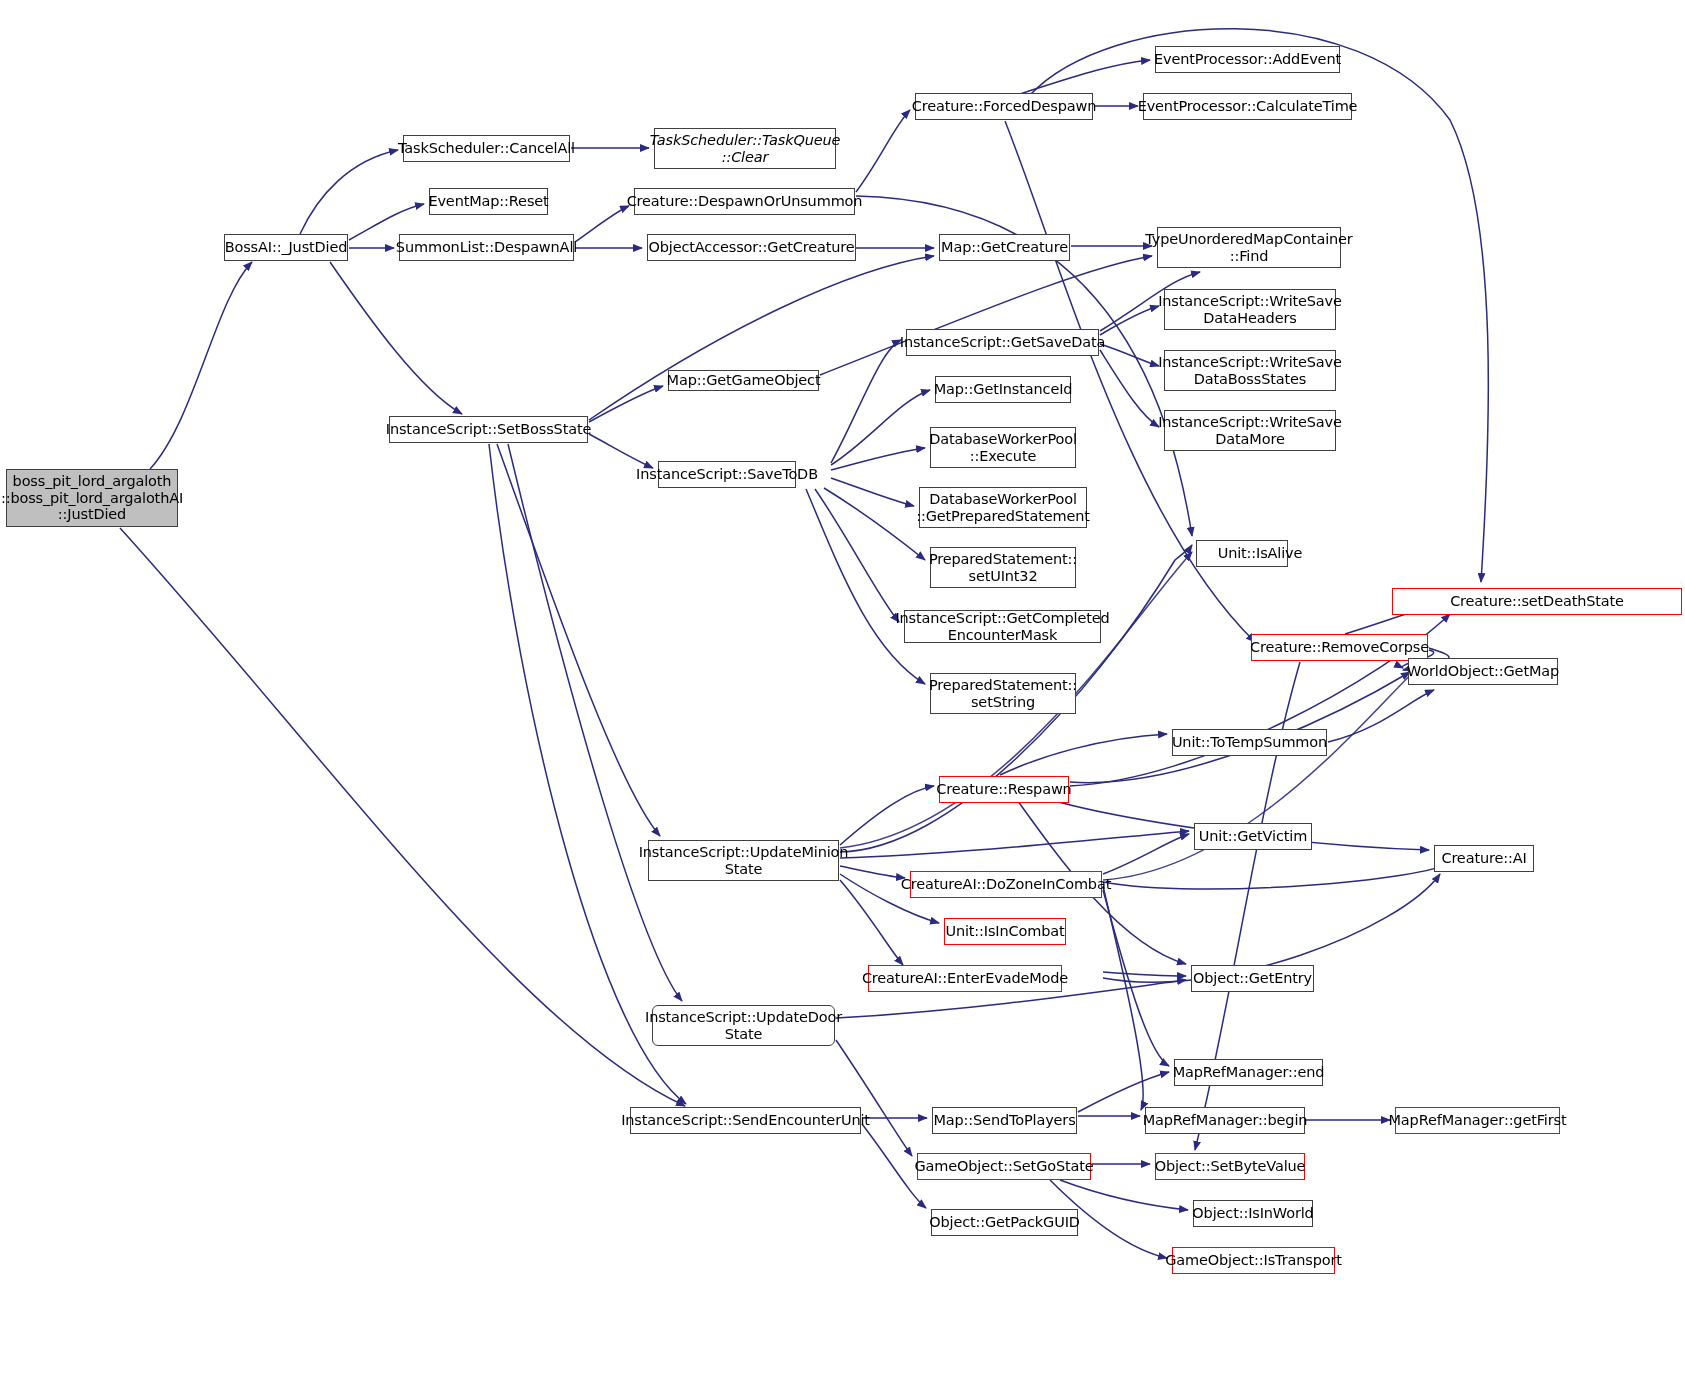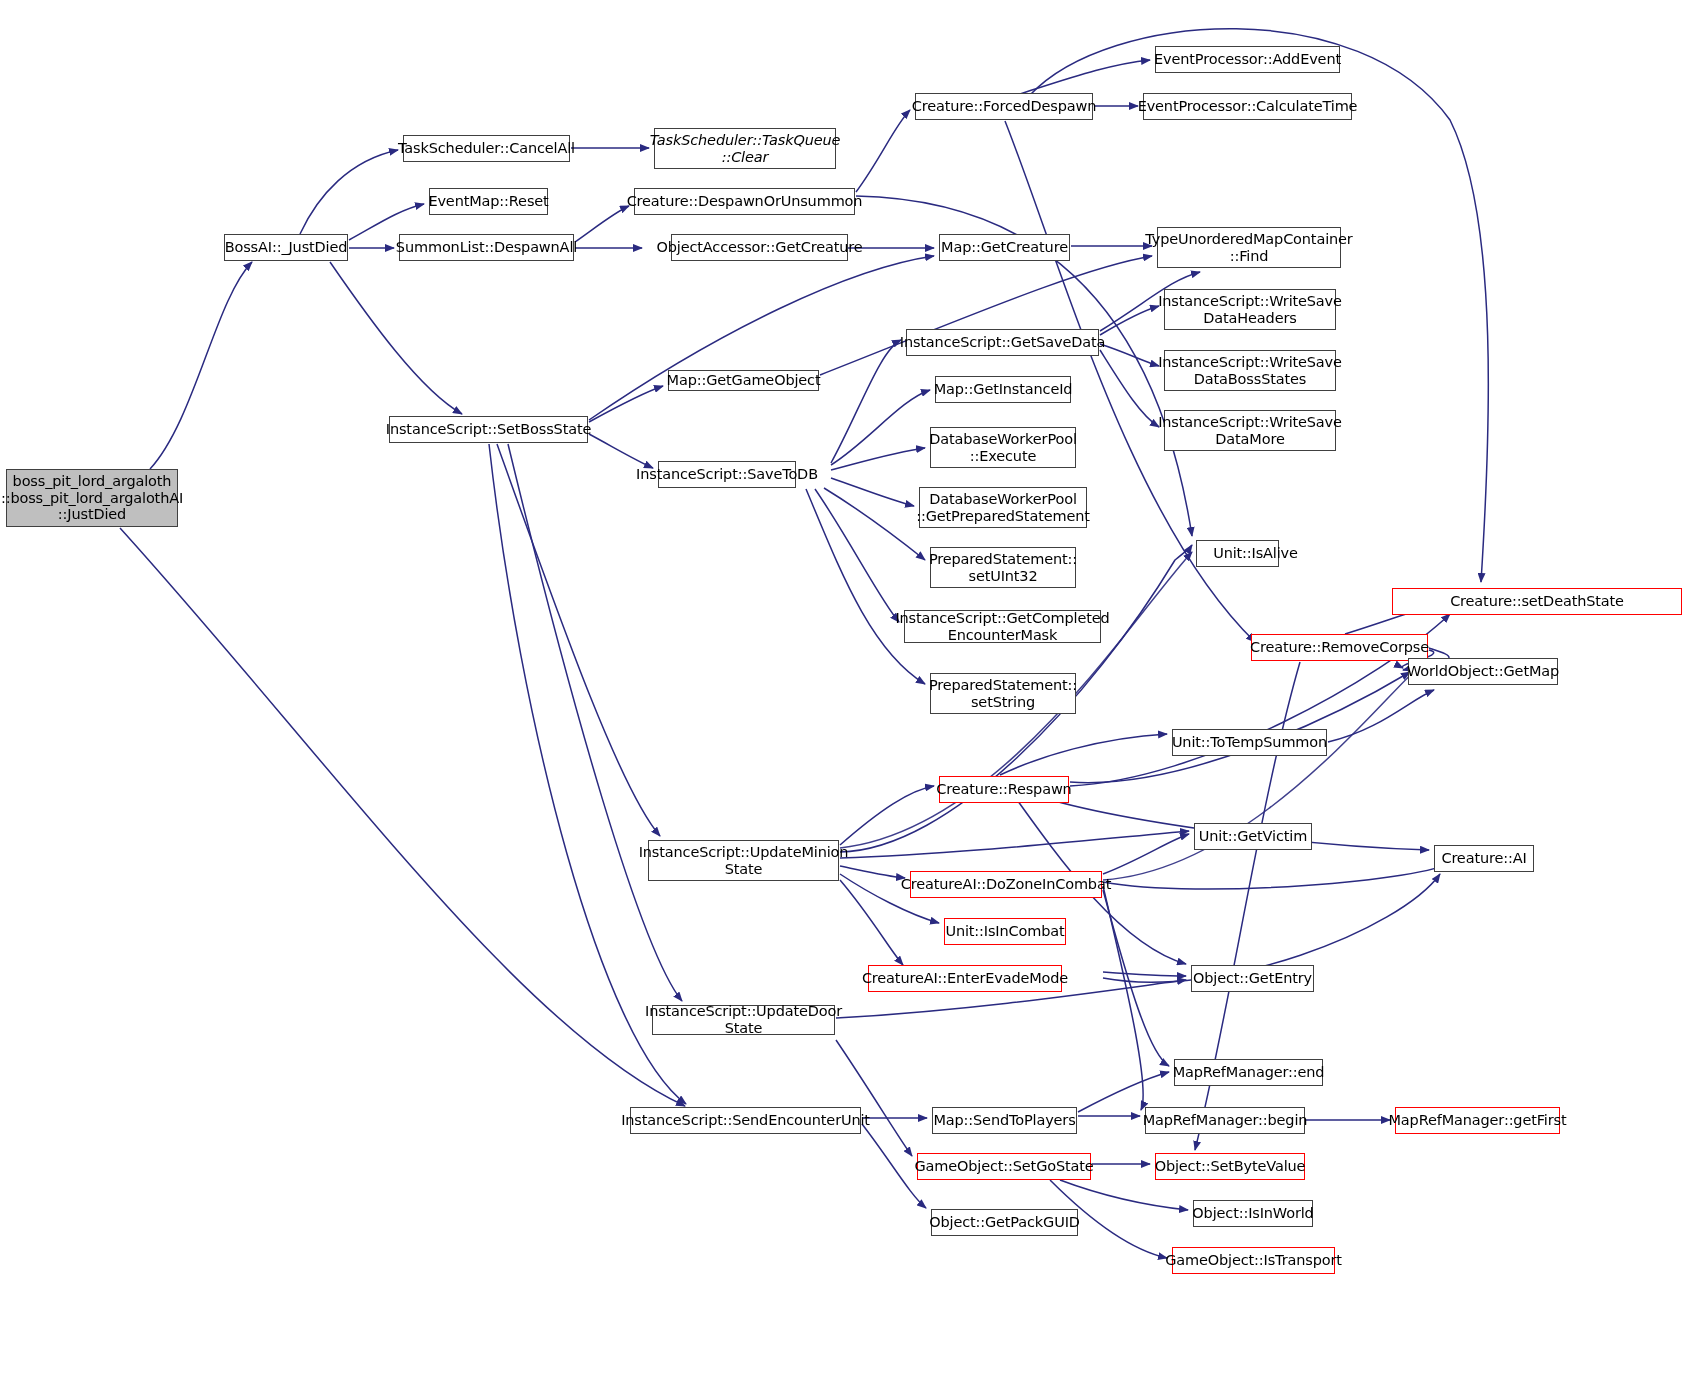--- a/index.html
+++ b/index.html
@@ -170,21 +170,21 @@
   <div class="node root" style="left:6px;top:469px;width:172px;height:58px;">boss_pit_lord_argaloth
 ::boss_pit_lord_argalothAI
 ::JustDied</div>
   <div class="node" style="left:224px;top:234px;width:124px;height:27px;">BossAI::_JustDied</div>
   <div class="node" style="left:403px;top:135px;width:167px;height:27px;">TaskScheduler::CancelAll</div>
   <div class="node" style="left:654px;top:128px;width:182px;height:41px;font-style:italic;">TaskScheduler::TaskQueue
 ::Clear</div>
   <div class="node" style="left:429px;top:188px;width:119px;height:27px;">EventMap::Reset</div>
   <div class="node" style="left:399px;top:234px;width:175px;height:27px;">SummonList::DespawnAll</div>
   <div class="node" style="left:634px;top:188px;width:221px;height:27px;">Creature::DespawnOrUnsummon</div>
-  <div class="node" style="left:647px;top:234px;width:177px;height:27px;margin-left:24px;">ObjectAccessor::GetCreature</div>
+  <div class="node" style="left:647px;top:234px;width:209px;height:27px;">ObjectAccessor::GetCreature</div>
   <div class="node" style="left:939px;top:234px;width:131px;height:27px;">Map::GetCreature</div>
   <div class="node" style="left:915px;top:93px;width:178px;height:27px;">Creature::ForcedDespawn</div>
   <div class="node" style="left:1155px;top:46px;width:185px;height:27px;">EventProcessor::AddEvent</div>
   <div class="node" style="left:1143px;top:93px;width:209px;height:27px;">EventProcessor::CalculateTime</div>
   <div class="node" style="left:1157px;top:227px;width:184px;height:41px;">TypeUnorderedMapContainer
 ::Find</div>
   <div class="node" style="left:906px;top:329px;width:193px;height:27px;">InstanceScript::GetSaveData</div>
   <div class="node" style="left:1164px;top:289px;width:172px;height:41px;">InstanceScript::WriteSave
 DataHeaders</div>
   <div class="node" style="left:1164px;top:350px;width:172px;height:41px;">InstanceScript::WriteSave
@@ -198,35 +198,35 @@
   <div class="node" style="left:930px;top:427px;width:146px;height:41px;">DatabaseWorkerPool
 ::Execute</div>
   <div class="node" style="left:919px;top:487px;width:168px;height:41px;">DatabaseWorkerPool
 ::GetPreparedStatement</div>
   <div class="node" style="left:930px;top:547px;width:146px;height:41px;">PreparedStatement::
 setUInt32</div>
   <div class="node" style="left:904px;top:610px;width:197px;height:33px;">InstanceScript::GetCompleted
 EncounterMask</div>
   <div class="node" style="left:930px;top:673px;width:146px;height:41px;">PreparedStatement::
 setString</div>
-  <div class="node" style="left:1196px;top:540px;width:83px;height:27px;padding-left:40px;">Unit::IsAlive</div>
+  <div class="node" style="left:1196px;top:540px;width:92px;height:27px;padding-left:40px;">Unit::IsAlive</div>
   <div class="node red" style="left:1392px;top:588px;width:290px;height:27px;">Creature::setDeathState</div>
   <div class="node red" style="left:1251px;top:634px;width:177px;height:27px;">Creature::RemoveCorpse</div>
   <div class="node" style="left:1408px;top:658px;width:150px;height:27px;">WorldObject::GetMap</div>
   <div class="node" style="left:1172px;top:729px;width:155px;height:27px;">Unit::ToTempSummon</div>
   <div class="node red" style="left:939px;top:776px;width:130px;height:27px;">Creature::Respawn</div>
   <div class="node" style="left:648px;top:840px;width:191px;height:41px;">InstanceScript::UpdateMinion
 State</div>
   <div class="node" style="left:1194px;top:823px;width:118px;height:27px;">Unit::GetVictim</div>
   <div class="node" style="left:1434px;top:845px;width:100px;height:27px;">Creature::AI</div>
   <div class="node red" style="left:910px;top:871px;width:192px;height:27px;">CreatureAI::DoZoneInCombat</div>
   <div class="node red" style="left:944px;top:918px;width:122px;height:27px;">Unit::IsInCombat</div>
   <div class="node red" style="left:868px;top:965px;width:194px;height:27px;">CreatureAI::EnterEvadeMode</div>
   <div class="node" style="left:1191px;top:965px;width:123px;height:27px;">Object::GetEntry</div>
-  <div class="node" style="left:652px;top:1005px;width:183px;height:30px;">InstanceScript::UpdateDoor
+  <div class="node" style="left:652px;top:1005px;width:183px;height:41px;border-radius:6px;">InstanceScript::UpdateDoor
 State</div>
   <div class="node" style="left:1174px;top:1059px;width:149px;height:27px;">MapRefManager::end</div>
   <div class="node" style="left:630px;top:1107px;width:231px;height:27px;">InstanceScript::SendEncounterUnit</div>
   <div class="node" style="left:932px;top:1107px;width:145px;height:27px;">Map::SendToPlayers</div>
   <div class="node" style="left:1145px;top:1107px;width:160px;height:27px;">MapRefManager::begin</div>
   <div class="node red" style="left:1395px;top:1107px;width:165px;height:27px;">MapRefManager::getFirst</div>
   <div class="node red" style="left:917px;top:1153px;width:174px;height:27px;">GameObject::SetGoState</div>
   <div class="node red" style="left:1155px;top:1153px;width:150px;height:27px;">Object::SetByteValue</div>
   <div class="node" style="left:931px;top:1200px;width:147px;height:27px;margin-top:9px;">Object::GetPackGUID</div>
   <div class="node" style="left:1193px;top:1200px;width:120px;height:27px;">Object::IsInWorld</div>

